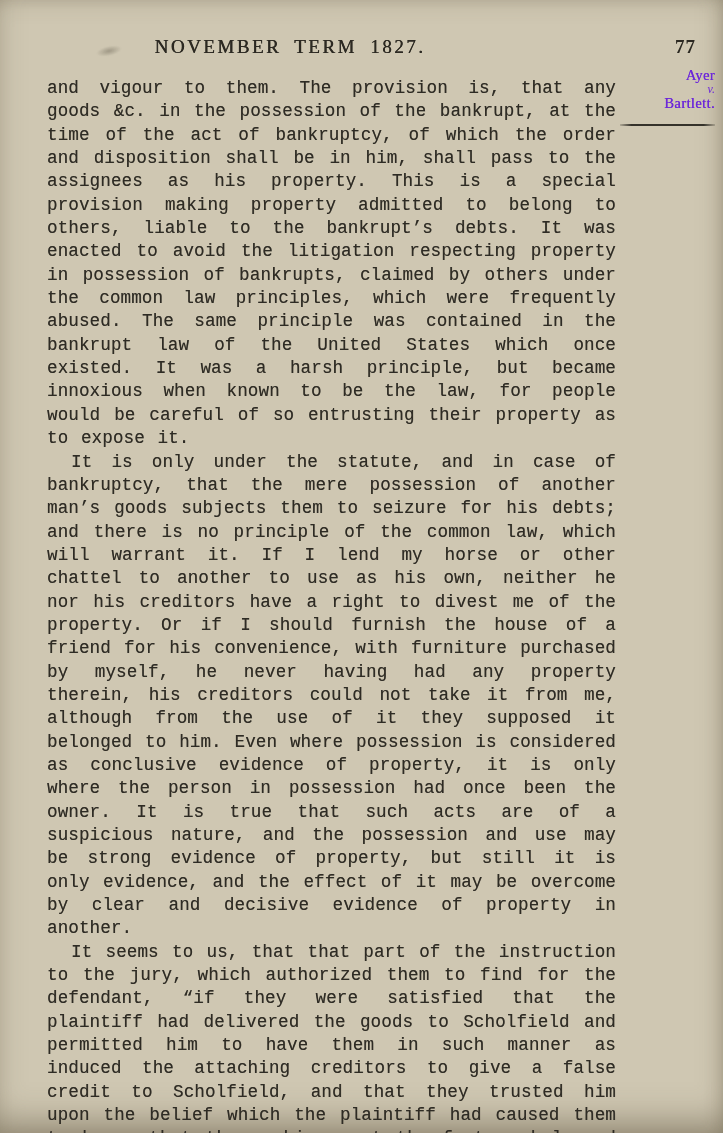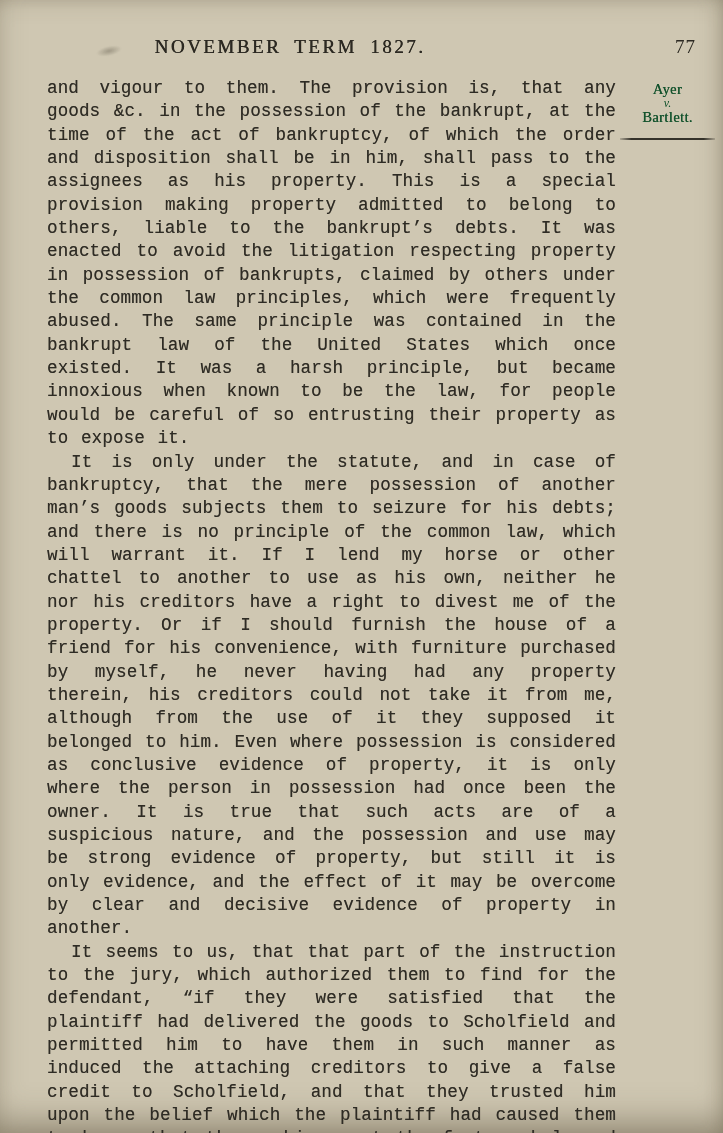--- a/index.html
+++ b/index.html
@@ -66,31 +66,31 @@
     letter-spacing: 2.5px;
     word-spacing: 6px;
     color: #2c2922;
     text-shadow: 0.35px 0 0 currentColor;
   }
   .pageno {
     position: absolute;
     right: 27px;
     top: 0;
     font-size: 19px;
-    font-weight: normal;
+    font-weight: bold;
     letter-spacing: 1px;
     color: #2c2922;
   }
   .margin-note {
     position: absolute;
     left: 620px;
-    top: 82px;
+    top: 68px;
     width: 95px;
-    text-align: center;
-    color: #14532d;
+    text-align: right;
+    color: #6d28d9;
   }
   .margin-note .party {
     font-size: 14.5px;
     line-height: 14px;
     letter-spacing: 0.4px;
     text-shadow: 0.25px 0 0 currentColor;
   }
   .margin-note .versus {
     font-size: 12px;
     line-height: 12px;

